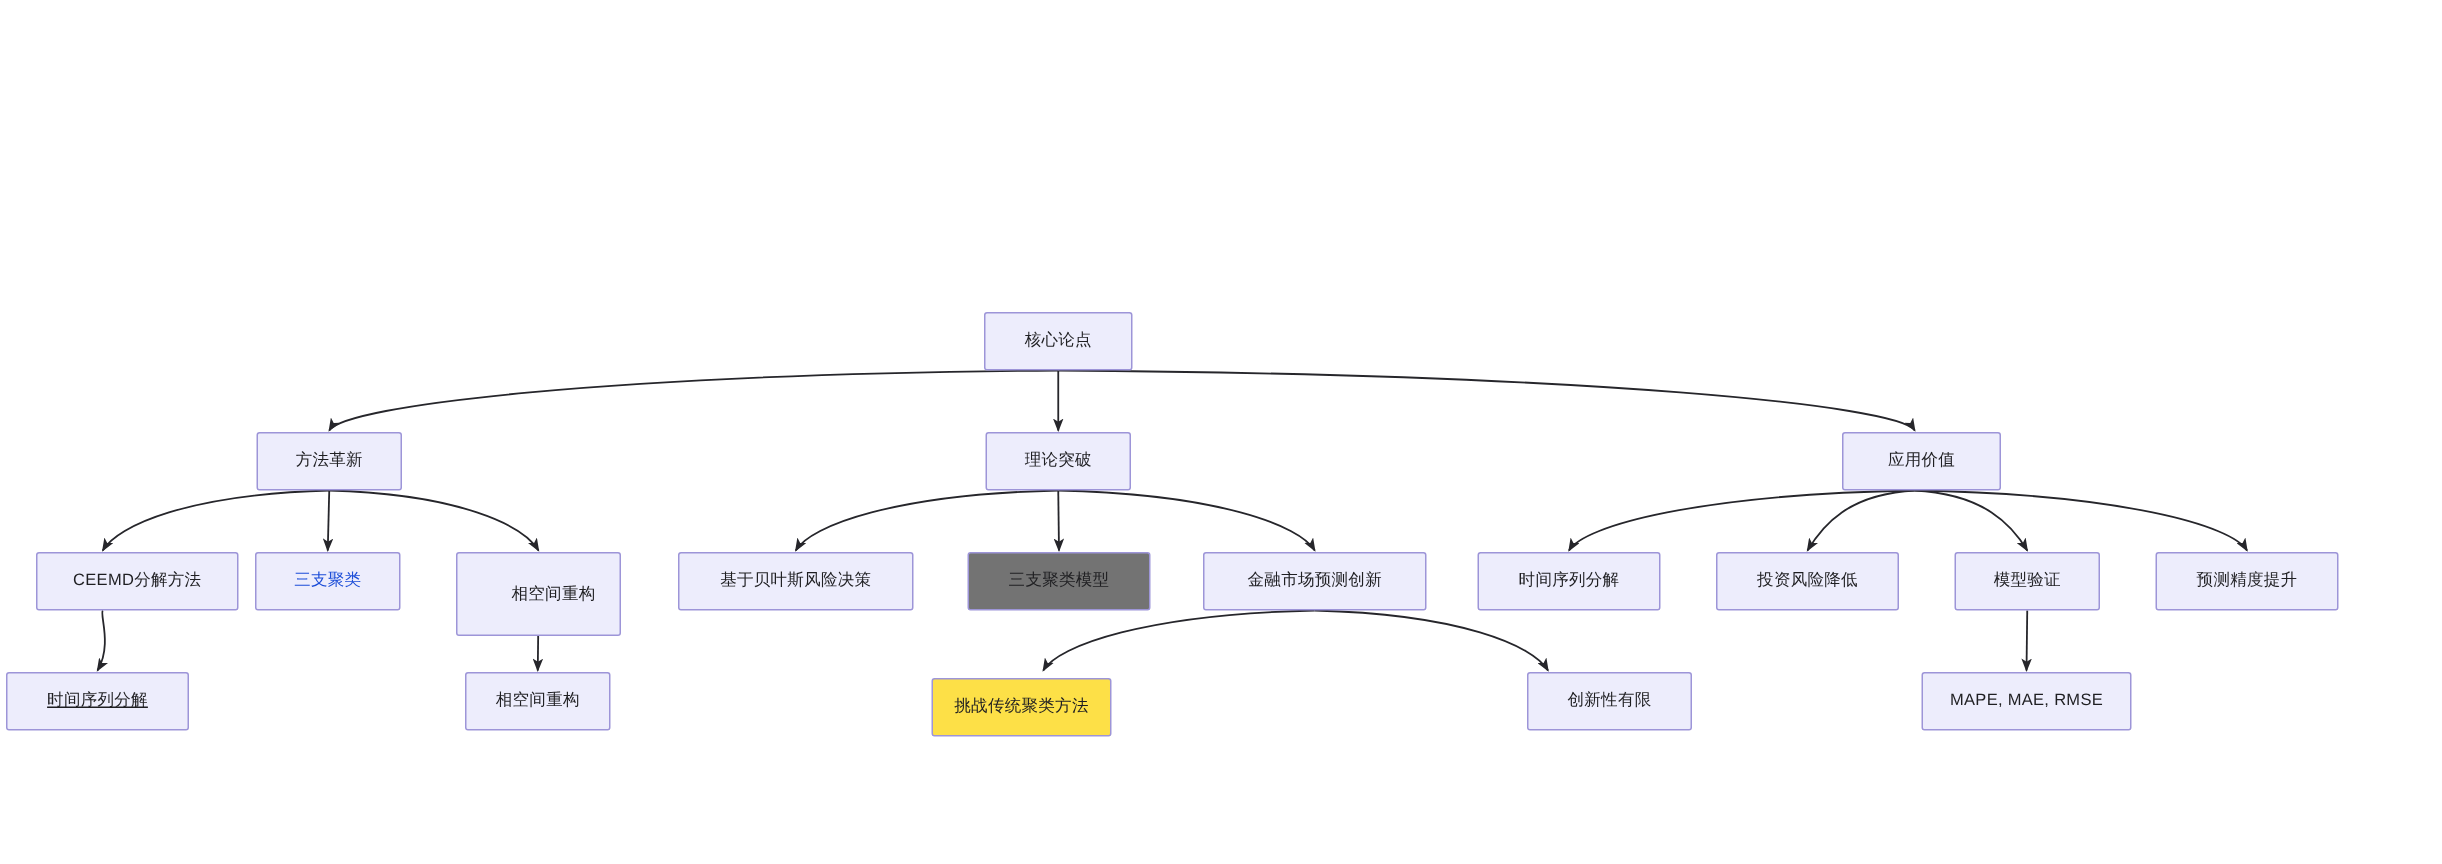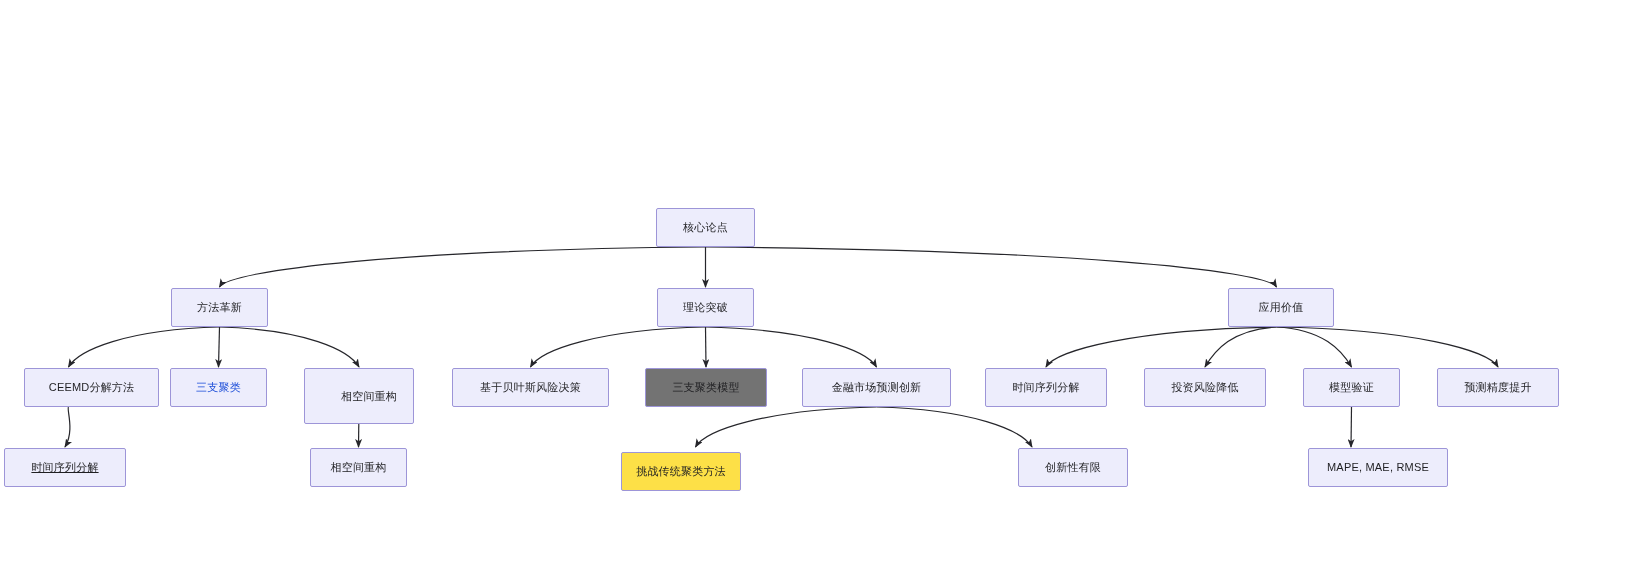--- a/index.html
+++ b/index.html
@@ -134,17 +134,17 @@
       </div>
       <div class="node" style="left: 310px; top: 448px; width: 97px; height: 39px; background: rgb(237, 237, 252); border-color: rgb(157, 149, 216); color: rgb(31, 31, 34);">
         <span class="node-label">相空间重构</span>
       </div>
       <div class="node" style="left: 621px; top: 452px; width: 120px; height: 39px; background: #fde047; border-color: rgb(157, 149, 216); color: rgb(31, 31, 34);">
         <span class="node-label">挑战传统聚类方法</span>
       </div>
       <div class="node" style="left: 1018px; top: 448px; width: 110px; height: 39px; background: rgb(237, 237, 252); border-color: rgb(157, 149, 216); color: rgb(31, 31, 34);">
         <span class="node-label">创新性有限</span>
       </div>
-      <div class="node" style="left: 1281px; top: 448px; width: 140px; height: 39px; background: rgb(237, 237, 252); border-color: rgb(157, 149, 216); color: rgb(31, 31, 34); margin-left: 27px;">
+      <div class="node" style="left: 1281px; top: 448px; width: 140px; height: 39px; background: rgb(237, 237, 252); border-color: rgb(157, 149, 216); color: rgb(31, 31, 34);">
         <span class="node-label">MAPE, MAE, RMSE</span>
       </div>
     </div>
 </div>
 
 </body></html>

